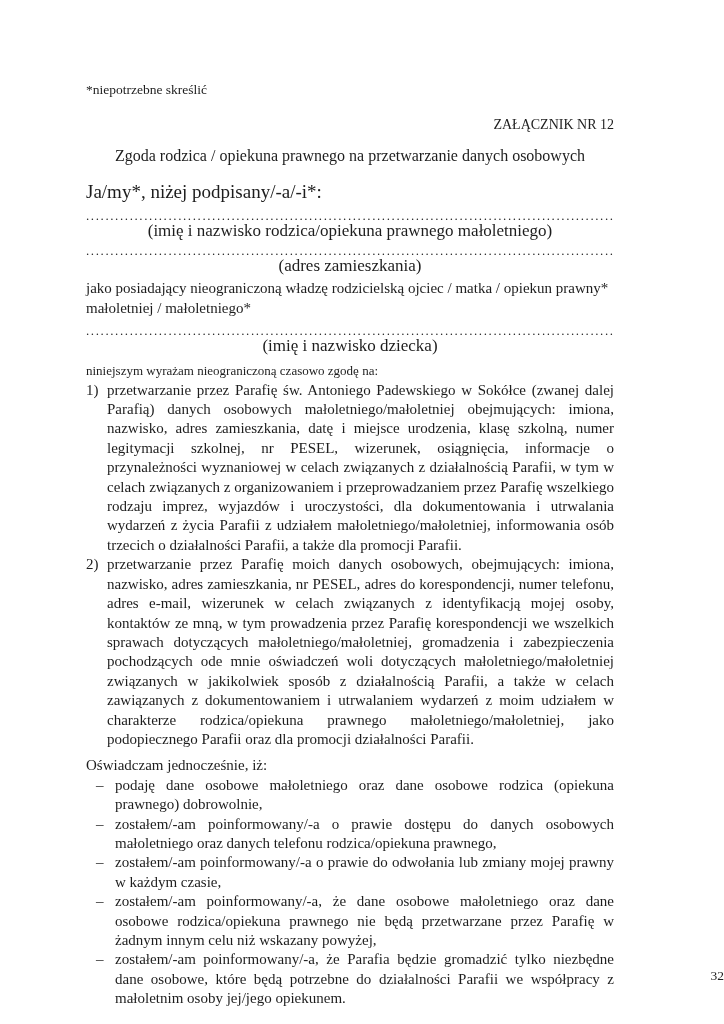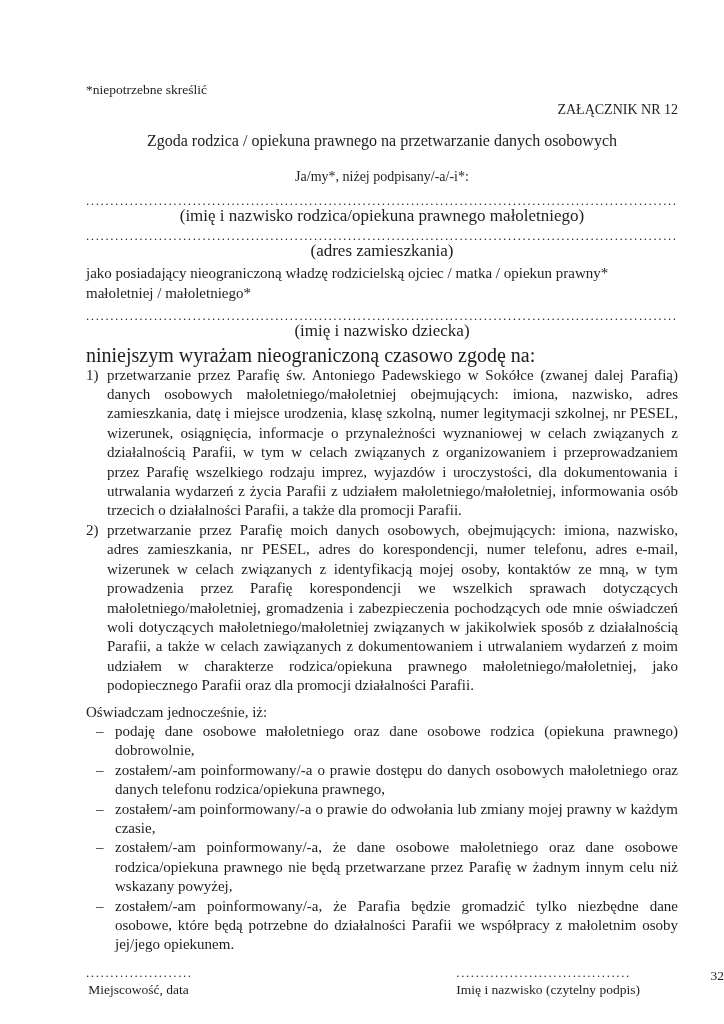--- a/index.html
+++ b/index.html
@@ -9,45 +9,44 @@
   body {
     width: 724px; height: 1024px;
     overflow: hidden;
     font-family: "Liberation Serif", "DejaVu Serif", serif;
     color: #1d1d1d;
     -webkit-font-smoothing: antialiased;
   }
   .page {
     box-sizing: border-box;
     width: 724px; height: 1024px;
-    padding: 82px 46px 0 86px;
+    padding: 82px 110px 0 86px;
     position: relative;
   }
   .footnote {
     font-size: 13.5px;
     line-height: 16px;
   }
   .attachment {
     text-align: right;
     font-size: 14px;
     line-height: 16px;
-    margin-top: 4px;
+    margin-top: 19px;
   }
   .doc-title {
     text-align: center;
     font-weight: normal;
     font-size: 16px;
     line-height: 19px;
     margin-top: 13px;
   }
   .intro {
-    font-size: 14px;
+    font-size: 19px;
     line-height: 19.4px;
     margin-top: 17px;
-    text-align: center;
   }
   .dotline {
     font-size: 13px;
     line-height: 9px;
     height: 11px;
     letter-spacing: 1.6px;
     white-space: nowrap;
     overflow: hidden;
     color: #2a2a2a;
     margin-top: 10px;
@@ -58,21 +57,21 @@
     line-height: 15px;
     margin-top: 1px;
   }
   .stmt {
     font-size: 15px;
     line-height: 19.4px;
     margin-top: 6px;
   }
   .fieldgroup-tight .dotline { margin-top: 8px; }
   .consent-intro {
-    font-size: 20px;
+    font-size: 13px;
     line-height: 19.4px;
     margin-top: 8px;
   }
   .olist { margin-top: 0; }
   .olist .oitem {
     display: flex;
     font-size: 15px;
     line-height: 19.4px;
   }
   .olist .num {

